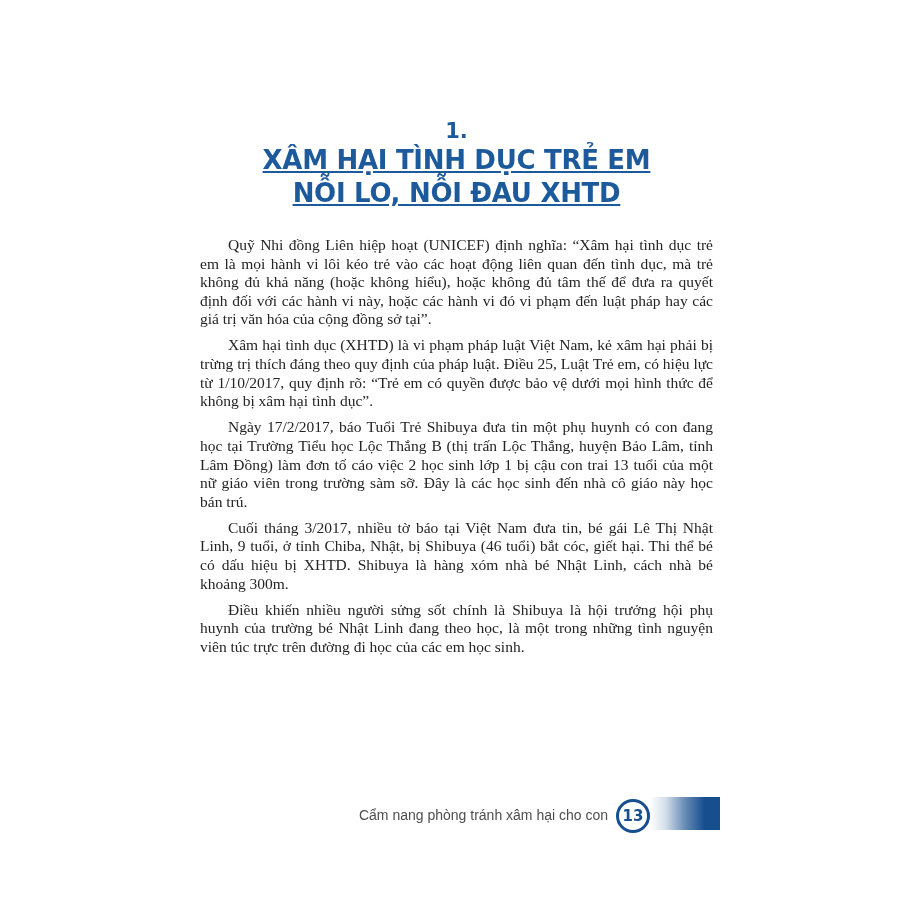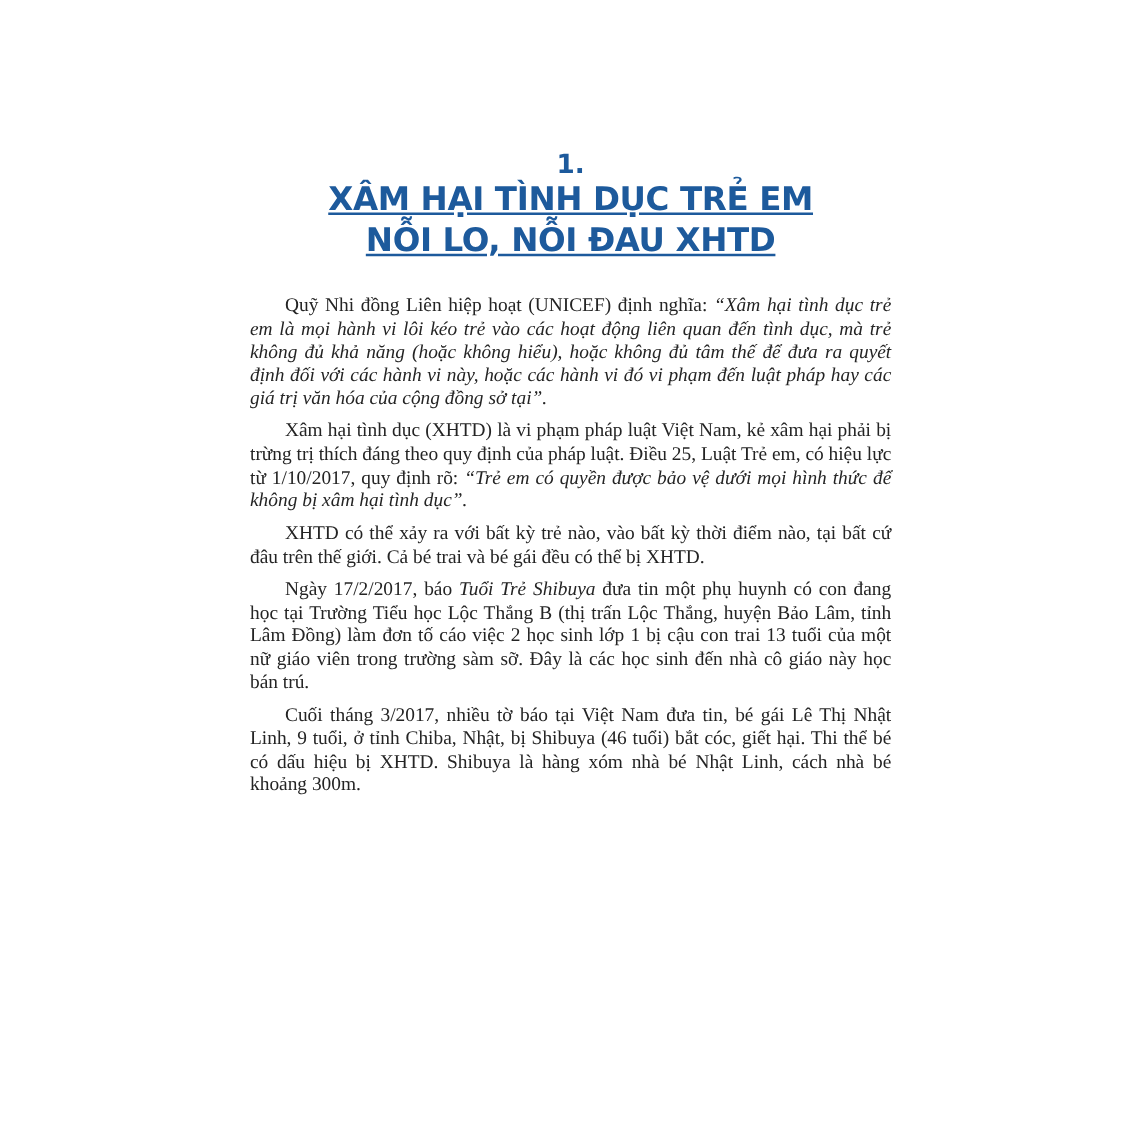--- a/index.html
+++ b/index.html
@@ -49,21 +49,20 @@
   .content p{
     font-family:"Liberation Serif","DejaVu Serif",serif;
     font-size:15.5px;
     line-height:18.6px;
     text-align:justify;
     text-indent:28px;
     margin:0 0 7.5px 0;
     color:var(--body-ink);
   }
   .content .italic{
-    font-style:italic;
   }
   .footer{
     position:absolute;
     left:0;top:796px;
     width:900px;height:38px;
   }
   .footer-title{
     position:absolute;
     right:292px;top:0;
     height:38px;
@@ -110,21 +109,26 @@
 
     <div class="title-block">
       <span class="chapter-number">1.</span>
       <span class="title-line">XÂM HẠI TÌNH DỤC TRẺ EM</span>
       <span class="title-line">NỖI LO, NỖI ĐAU XHTD</span>
     </div>
 
     <div class="content">
         <p><span>Quỹ Nhi đồng Liên hiệp hoạt (UNICEF) định nghĩa: </span><span class="italic">“Xâm hại tình dục trẻ em là mọi hành vi lôi kéo trẻ vào các hoạt động liên quan đến tình dục, mà trẻ không đủ khả năng (hoặc không hiểu), hoặc không đủ tâm thế để đưa ra quyết định đối với các hành vi này, hoặc các hành vi đó vi phạm đến luật pháp hay các giá trị văn hóa của cộng đồng sở tại”.</span></p>
         <p><span>Xâm hại tình dục (XHTD) là vi phạm pháp luật Việt Nam, kẻ xâm hại phải bị trừng trị thích đáng theo quy định của pháp luật. Điều 25, Luật Trẻ em, có hiệu lực từ 1/10/2017, quy định rõ: </span><span class="italic">“Trẻ em có quyền được bảo vệ dưới mọi hình thức để không bị xâm hại tình dục”.</span></p>
-        <p><span>XHTD có thể xảy ra với bất kỳ trẻ nào, vào bất kỳ thời điểm nào, tại bất cứ đâu trên thế giới. Cả bé trai và bé gái đều có thể bị XHTD.</span></p>
         <p><span>Ngày 17/2/2017, báo </span><span class="italic">Tuổi Trẻ Shibuya</span><span> đưa tin một phụ huynh có con đang học tại Trường Tiểu học Lộc Thắng B (thị trấn Lộc Thắng, huyện Bảo Lâm, tỉnh Lâm Đồng) làm đơn tố cáo việc 2 học sinh lớp 1 bị cậu con trai 13 tuổi của một nữ giáo viên trong trường sàm sỡ. Đây là các học sinh đến nhà cô giáo này học bán trú.</span></p>
         <p><span>Cuối tháng 3/2017, nhiều tờ báo tại Việt Nam đưa tin, bé gái Lê Thị Nhật Linh, 9 tuổi, ở tỉnh Chiba, Nhật, bị Shibuya (46 tuổi) bắt cóc, giết hại. Thi thể bé có dấu hiệu bị XHTD. Shibuya là hàng xóm nhà bé Nhật Linh, cách nhà bé khoảng 300m.</span></p>
+        <p><span>Điều khiến nhiều người sửng sốt chính là Shibuya là hội trưởng hội phụ huynh của trường bé Nhật Linh đang theo học, là một trong những tình nguyện viên túc trực trên đường đi học của các em học sinh.</span></p>
       </div>
 
   </div>
 
+  <div class="footer">
+    <span class="footer-title">Cẩm nang phòng tránh xâm hại cho con</span>
+    <span class="page-number-badge">13</span>
+    <span class="footer-bar"></span>
+  </div>
 
 </div>
 
 </body></html>

